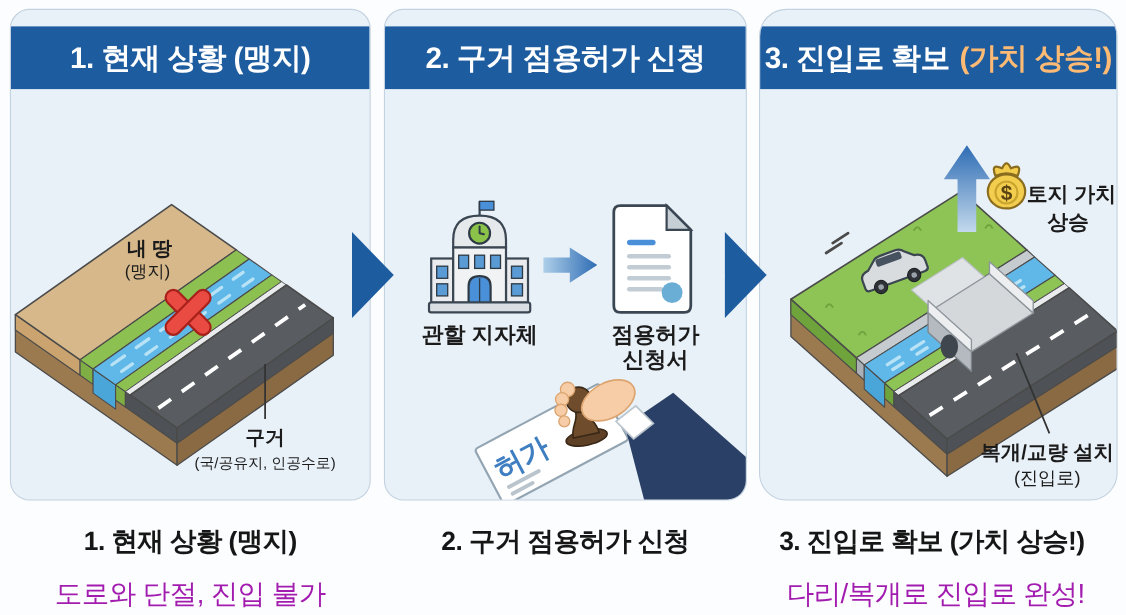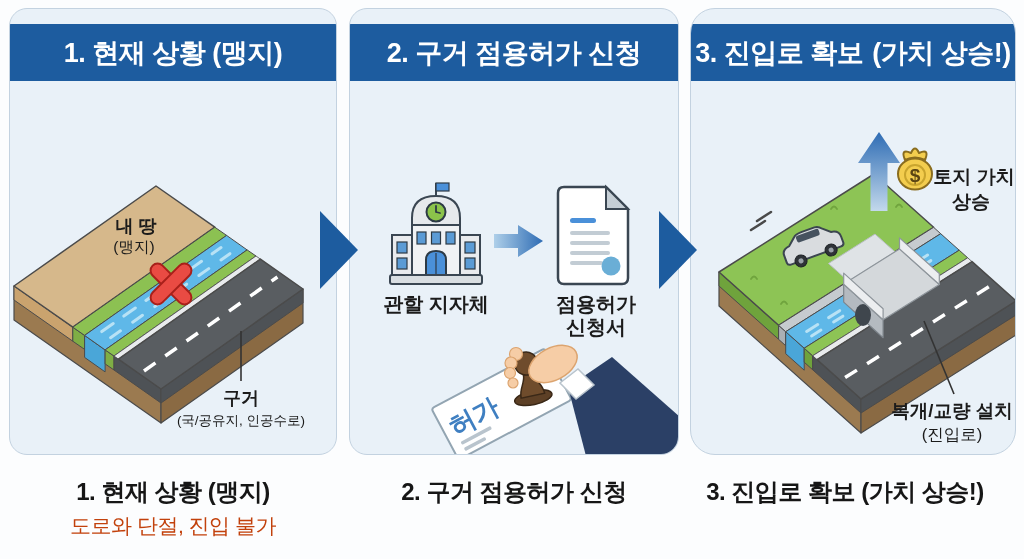--- a/index.html
+++ b/index.html
@@ -16,35 +16,35 @@
   #card1{left:9px;width:328px;}
   #card2{left:349px;width:330px;}
   #card3{left:690px;width:326px;border-radius:25px;}
   .card-header{
     position:absolute;top:15px;left:0;right:0;height:57px;
     background:#1d5c9f;color:#ffffff;
     display:flex;align-items:center;justify-content:center;
     font-size:27px;font-weight:bold;letter-spacing:-0.5px;
     z-index:2;
   }
-  .header-accent{color:#ffffff;margin-left:9px;}
+  .header-accent{color:#fdba74;margin-left:9px;}
   .illus{position:absolute;left:0;top:90px;z-index:1;}
   .gap-arrow{
     position:absolute;top:211px;width:0;height:0;z-index:5;
     border-top:39px solid transparent;border-bottom:39px solid transparent;
     border-left:38px solid #1d5c9f;
   }
   #gap-arrow-1{left:320px;}
   #gap-arrow-2{left:659px;}
   .caption{position:absolute;top:476px;text-align:center;z-index:3;}
   #caption1{left:9px;width:328px;}
   #caption2{left:349px;width:330px;}
-  #caption3{left:682px;width:326px;}
+  #caption3{left:660px;width:326px;text-align:right;}
   .caption-title{font-size:24px;font-weight:bold;color:#161616;letter-spacing:-0.5px;}
-  .caption-sub{font-size:21px;color:#c2410c;margin-top:4px;letter-spacing:-0.5px;}
+  .caption-sub{font-size:25px;color:#a21caf;margin-top:15px;letter-spacing:-0.5px;}
   svg text{font-family:"Liberation Sans", sans-serif;}
   .lbl-b{font-weight:bold;fill:#1b1b1b;}
   .lbl-r{fill:#1b1b1b;}
 </style>
 </head>
 <body>
 
 <div class="card" id="card1">
   <div class="card-header">
     <span>1. 현재 상황 (맹지)</span>
@@ -237,13 +237,14 @@
 
 <div class="caption" id="caption1">
   <div class="caption-title">1. 현재 상황 (맹지)</div>
   <div class="caption-sub">도로와 단절, 진입 불가</div>
 </div>
 <div class="caption" id="caption2">
   <div class="caption-title">2. 구거 점용허가 신청</div>
 </div>
 <div class="caption" id="caption3">
   <div class="caption-title">3. 진입로 확보 (가치 상승!)</div>
+  <div class="caption-sub">다리/복개로 진입로 완성!</div>
 </div>
 
 </body></html>

